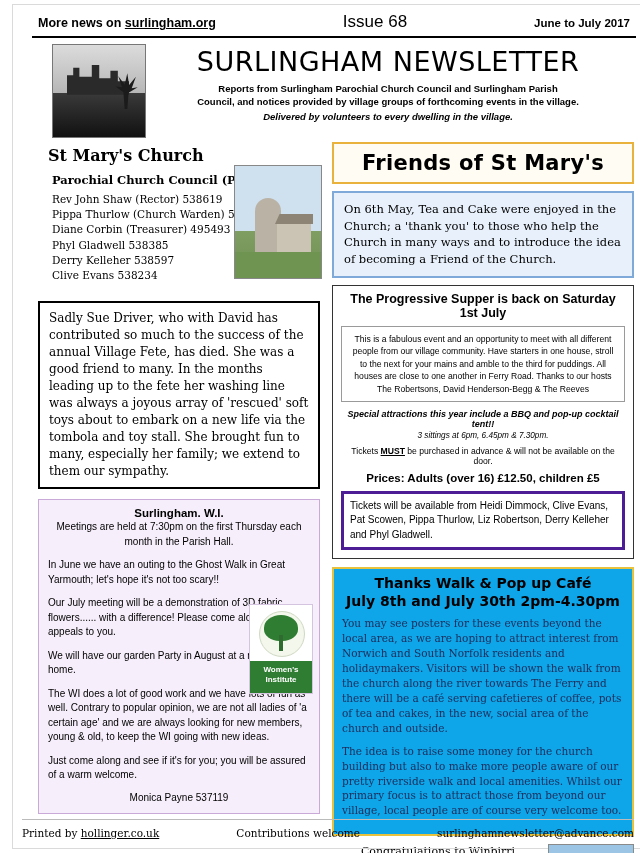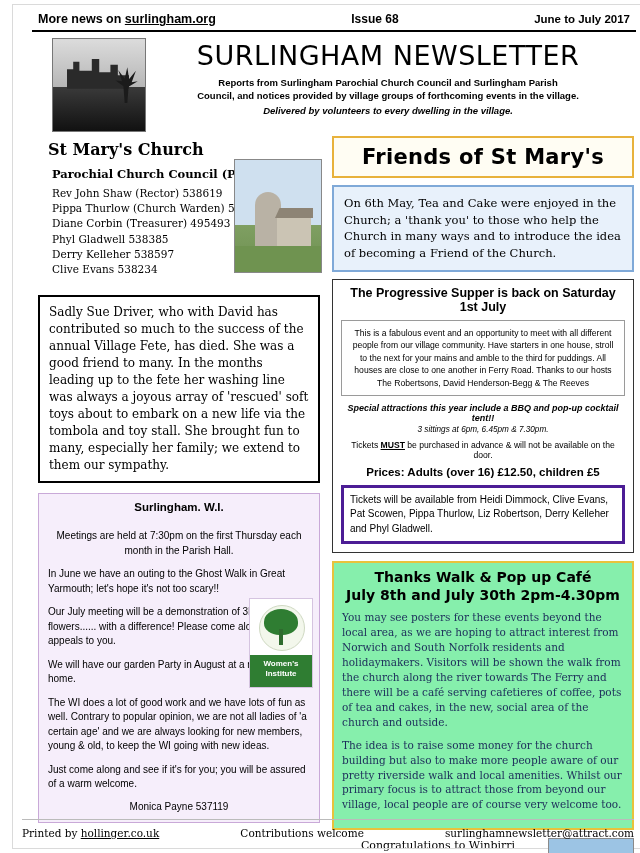--- a/index.html
+++ b/index.html
@@ -32,22 +32,22 @@
     border-bottom: 2px solid #000;
     padding: 0 6px 4px 6px;
     margin: 4px 2px 0 2px;
   }
   .topbar .left {
     font-size: 12.5px;
     font-weight: bold;
   }
   .topbar .left u { text-decoration: underline; }
   .topbar .mid {
-    font-size: 12px;
-    font-weight: bold;
+    font-size: 17px;
+    font-weight: normal;
   }
   .topbar .right {
     font-size: 11.5px;
     font-weight: bold;
   }
 
   
   .masthead {
     display: flex;
     margin-top: 6px;
@@ -191,21 +191,21 @@
     margin: 10px 6px 0 8px;
     padding: 7px 9px 10px 9px;
     position: relative;
     min-height: 300px;
     box-sizing: border-box;
   }
   .wi-title {
     text-align: center;
     font-weight: bold;
     font-size: 11.5px;
-    margin-bottom: 16px;
+    margin-bottom: 1px;
   }
   .wi-p {
     font-size: 10px;
     line-height: 1.45;
     margin: 0 0 9px 0;
   }
   .wi-center { text-align: center; }
   .wi-logo {
     position: absolute;
     right: 6px;
@@ -315,21 +315,21 @@
   .prog-sellers {
     border: 3px solid #4c1d95;
     padding: 5px 6px;
     font-size: 10px;
     line-height: 1.45;
     text-align: left;
   }
 
   .walk-box {
     border: 2px solid #e8c23c;
-    background: #86efac;
+    background: #0ea5e9;
     margin: 8px 4px 0 0;
     padding: 6px 8px 8px 8px;
   }
   .walk-title {
     font-family: "DejaVu Sans", sans-serif;
     text-align: center;
     font-size: 14px;
     font-weight: bold;
     line-height: 1.25;
   }
@@ -523,15 +523,15 @@
           <div class="hair"></div>
         </div>
       </div>
 
     </div>
   </div>
 
   <div class="footer">
     <div class="f1"><span>Printed by </span><u>hollinger.co.uk</u></div>
     <div class="f2">Contributions welcome</div>
-    <div class="f3">surlinghamnewsletter@attract.com</div>
+    <div class="f3">surlinghamnewsletter@advance.com</div>
   </div>
 </div>
 
 </body></html>

